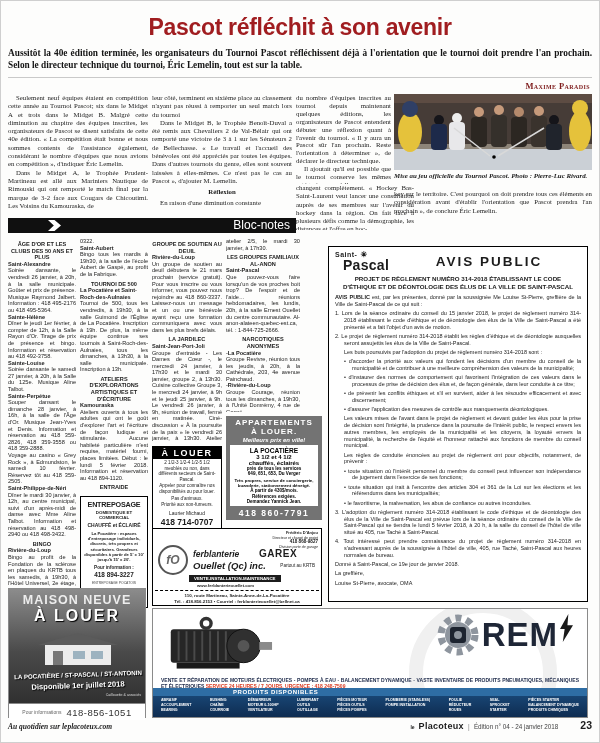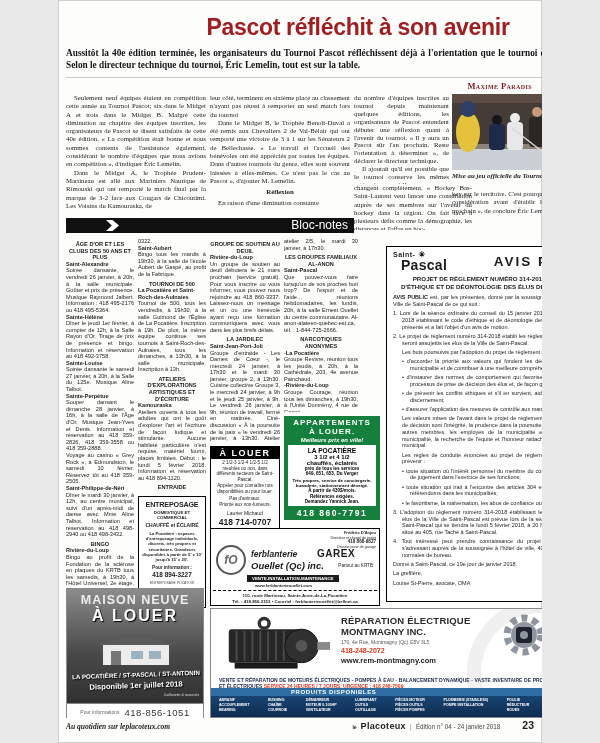--- a/index.html
+++ b/index.html
@@ -1,16 +1,16 @@
 <!DOCTYPE html>
 <html><head>
 <meta charset="utf-8">
 <style>
   html,body{margin:0;padding:0;background:#e9e9e9;}
-  .page{position:relative;width:484px;height:743px;background:#fdfdfc;margin:0 auto;
+  .page{position:relative;width:600px;height:743px;background:#fdfdfc;margin:0 auto;
         font-family:"Liberation Serif",serif;color:#1c1c1c;overflow:hidden;
         box-shadow:0 0 0 1px #cfcfcf inset;}
   
   .headline{position:absolute;top:14px;left:0;width:600px;text-align:center;
             font-family:"Liberation Sans",sans-serif;font-weight:bold;font-size:23px;
             letter-spacing:-0.3px;color:#a01d20;}
   .deck{position:absolute;top:47px;left:8px;width:584px;font-size:9.3px;font-weight:bold;
         line-height:12px;text-align:justify;color:#141414;}
   .rule{position:absolute;top:77px;left:8px;width:584px;border-top:1px solid #c9c9c9;}
   .byline{position:absolute;top:81px;right:10px;font-size:8.5px;font-weight:bold;
@@ -71,21 +71,21 @@
   .e-s2{font-weight:bold;font-size:5px;margin-top:2px;}
   .e-b{font-size:4.2px;font-weight:bold;line-height:5.2px;margin-top:3px;text-align:center;}
   .e-i{font-weight:bold;font-size:4.6px;margin-top:3px;}
   .e-p{font-weight:bold;font-size:6.4px;margin-top:1px;}
   .e-f{font-size:3.4px;color:#444;margin-top:3px;}
   #ad-alouer{left:152px;top:446px;width:70px;height:88px;border:1px solid #000;text-align:center;}
   .al-h{background:#000;color:#fff;font-weight:bold;font-size:9px;letter-spacing:1.5px;padding:1px 0;}
   .al-l{font-size:4.6px;line-height:5.6px;padding:1px 3px 0;}
   .al-n{font-size:5px;margin-top:2px;}
   .al-p{font-weight:bold;font-size:8.5px;margin-top:1px;}
-  #ad-appart{left:226px;top:416px;width:96px;height:104px;background:#15803d;color:#fff;
+  #ad-appart{left:226px;top:416px;width:96px;height:104px;background:#737373;color:#fff;
              text-align:center;padding:2px;}
   .ap-h1,.ap-h2{font-weight:bold;font-size:8px;letter-spacing:1px;line-height:9px;}
   .ap-tag{font-weight:bold;font-style:italic;font-size:6px;margin-top:1px;}
   .ap-box{background:#fff;color:#000;margin:2px 2px 0;padding:2px 1px;}
   .ap-place{font-weight:bold;font-size:6.6px;}
   .ap-l1{font-weight:bold;font-size:6px;}
   .ap-l2{font-weight:bold;font-size:6px;}
   .ap-l3,.ap-l4{font-weight:bold;font-size:4.6px;line-height:5.4px;}
   .ap-body{font-weight:bold;font-size:4.4px;line-height:5.2px;margin-top:1px;}
   .ap-price,.ap-refs,.ap-contact{font-weight:bold;font-size:4.6px;line-height:5.4px;}
@@ -129,21 +129,21 @@
   #ad-rem{left:152px;top:608px;width:436px;height:110px;border:1px solid #8a8a8a;overflow:hidden;}
   .rem-wm{position:absolute;right:30px;top:-10px;width:120px;height:120px;border:14px solid #f0f0f0;
           border-radius:50%;}
   .rem-motor{position:absolute;left:4px;top:4px;width:118px;height:60px;}
   .rem-info{position:absolute;left:130px;top:7px;width:150px;line-height:1.15;}
   .rem-c1{font-weight:bold;font-size:9.5px;color:#2b2b2b;letter-spacing:0.2px;}
   .rem-c2{font-weight:bold;font-size:9.5px;color:#2b2b2b;}
   .rem-addr{font-size:5px;color:#555;margin-top:2px;}
   .rem-phone{font-weight:bold;font-size:7px;color:#d93a20;margin-top:1px;}
   .rem-web{font-weight:bold;font-size:7.5px;color:#222;margin-top:2px;}
-  .rem-logo{position:absolute;right:6px;top:4px;display:flex;align-items:center;text-align:right;}
+  .rem-logo{position:absolute;right:14px;top:4px;display:flex;align-items:center;text-align:right;}
   .rem-gear{width:44px;height:44px;}
   .rem-word{font-weight:bold;font-size:33px;color:#1e2636;letter-spacing:1px;line-height:44px;
             margin-left:2px;}
   .rem-bolt{width:13px;height:28px;margin:-14px 0 0 2px;}
   .rem-tags{position:absolute;left:8px;right:8px;top:68px;font-weight:bold;font-size:5px;
             line-height:6.4px;text-align:justify;}
   .rem-t1{color:#1d2a4a;}
   .rem-t2{color:#d93a20;}
   .rem-bar{position:absolute;left:0;right:0;bottom:0;height:29px;
            background:linear-gradient(#1c4e80,#0e2c51);}
@@ -409,27 +409,20 @@
           <line x1="46" y1="18" x2="46" y2="48"></line>
         <line x1="54" y1="18" x2="54" y2="48"></line>
           <line x1="62" y1="18" x2="62" y2="48"></line>
         <line x1="70" y1="18" x2="70" y2="48"></line>
       </g>
       <circle cx="88" cy="33" r="17" fill="#303030" stroke="#111"></circle>
       <circle cx="88" cy="33" r="6" fill="#555"></circle>
       <rect x="104" y="29" width="13" height="8" fill="#8a8a8a"></rect>
       <circle cx="50" cy="10" r="5" fill="none" stroke="#333" stroke-width="3.5"></circle>
     </svg>
-    <div class="rem-info">
-      <div class="rem-c1">RÉPARATION ÉLECTRIQUE</div>
-      <div class="rem-c2">MONTMAGNY INC.</div>
-      <div class="rem-addr">170, 4e Rue, Montmagny (Qc) G5V 3L5</div>
-      <div class="rem-phone">418-248-2072</div>
-      <div class="rem-web">www.rem-montmagny.com</div>
-    </div>
     <div class="rem-logo">
       <svg class="rem-gear" viewBox="0 0 44 44">
         <circle cx="22" cy="22" r="17" fill="none" stroke="#8e959e" stroke-width="7" stroke-dasharray="6 5"></circle>
         <circle cx="22" cy="22" r="13" fill="#8e959e"></circle>
         <rect x="14" y="14" width="16" height="16" rx="3" fill="#1d2430"></rect>
         <circle cx="22" cy="22" r="4" fill="#8e959e"></circle>
       </svg>
       <span class="rem-word">REM</span>
       <svg class="rem-bolt" viewBox="0 0 14 30">
         <polygon points="9,0 0,16 5,16 3,30 14,12 8,12" fill="#1a1a1a"></polygon>

